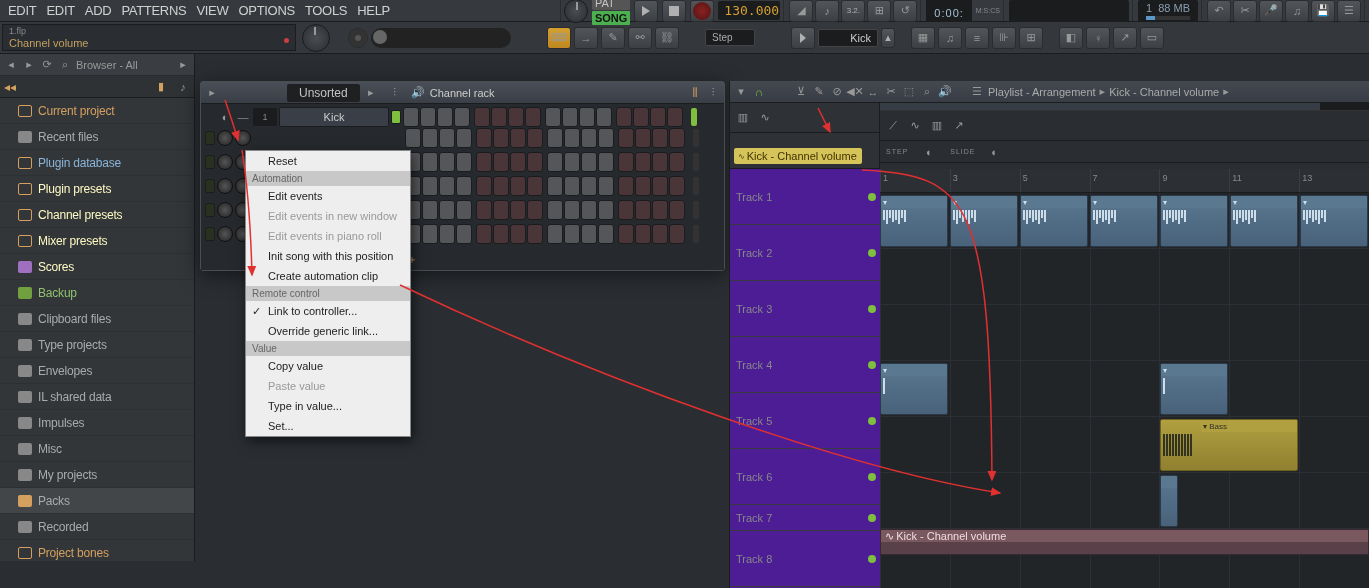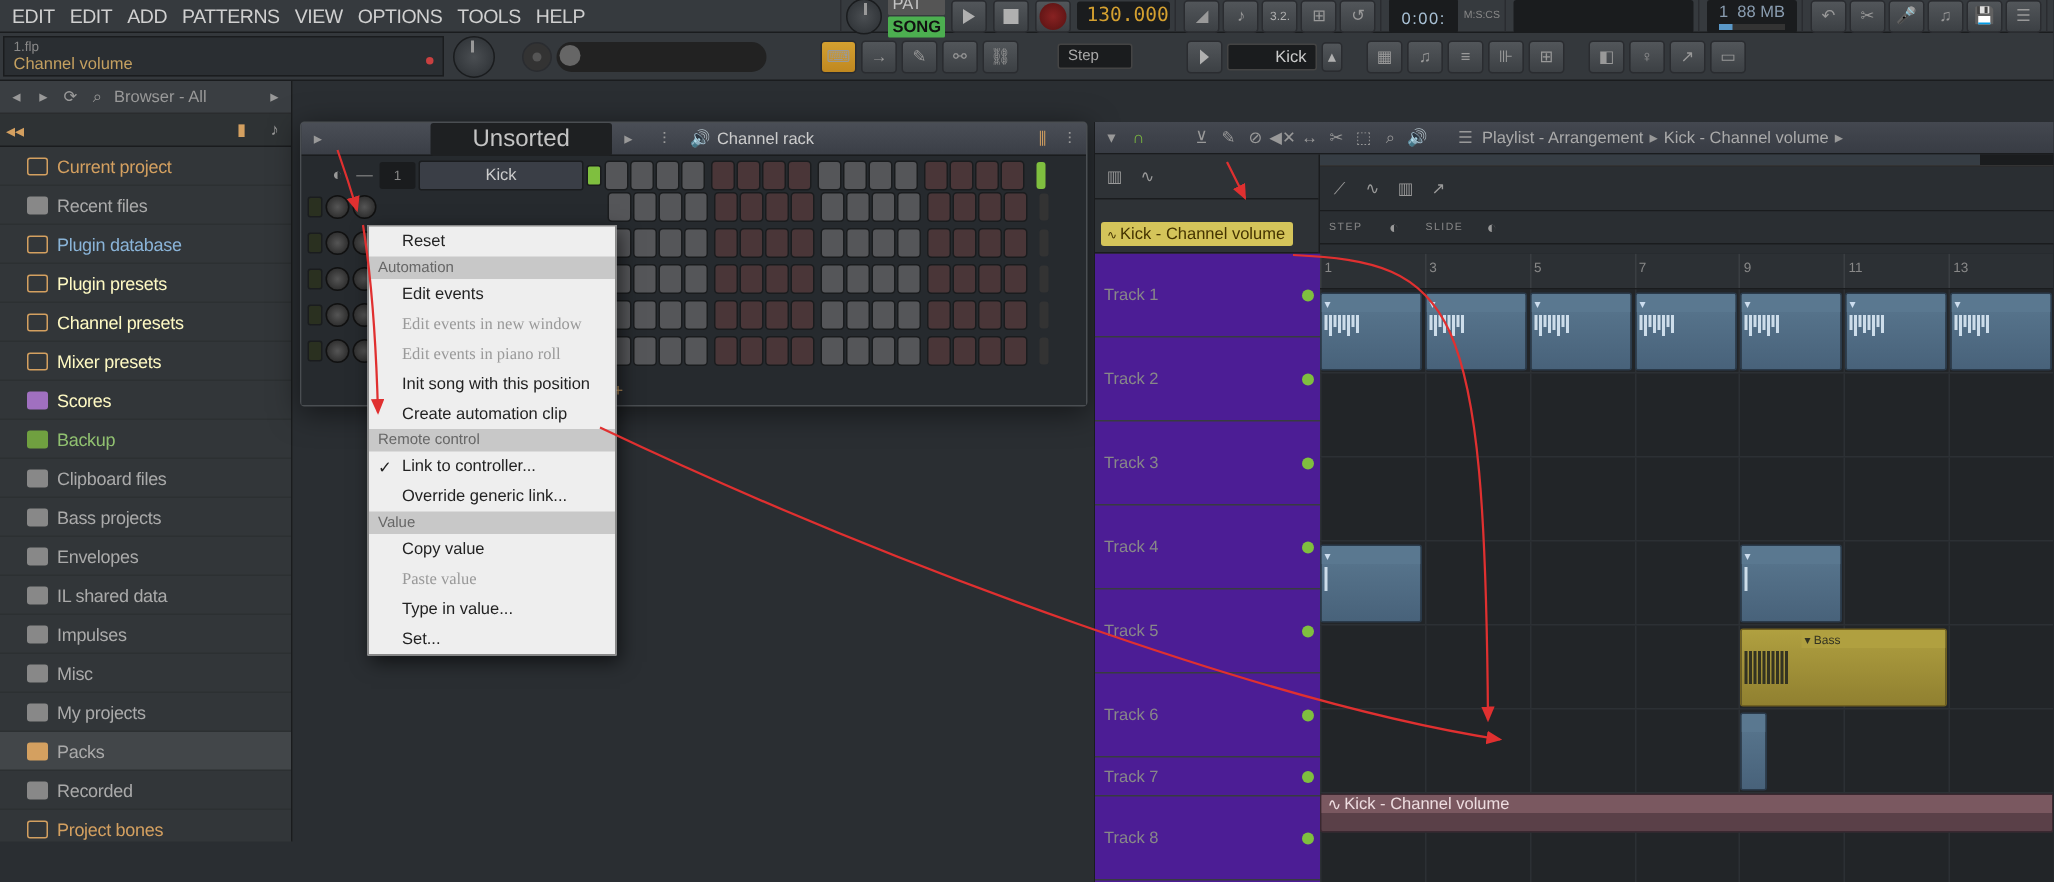--- a/index.html
+++ b/index.html
@@ -58,21 +58,21 @@
 .ic-music { background: #a070c0; }
 .c-orange { color: #d4a060; }
 .c-gray { color: #aaa; }
 .c-purple { color: #fef9c3; }
 .c-blue { color: #8ab4d8; }
 .c-green { color: #90c070; }
 
 
 .channel-rack { position: absolute; left: 200px; top: 81px; width: 525px; background: #2e3236; border: 1px solid #4a4e52; border-radius: 3px; box-shadow: 0 4px 20px rgba(0,0,0,0.5); }
 .cr-hdr { display: flex; align-items: center; height: 22px; background: linear-gradient(#4a4e56,#3a3e46); padding: 0 4px; gap: 4px; border-bottom: 1px solid #1a1c1e; }
-.cr-hdr .drop { background: #1e2022; padding: 2px 28px; font-size: 16px; border-radius: 2px; cursor: pointer; }
+.cr-hdr .drop { background: #1e2022; padding: 2px 12px; font-size: 12px; border-radius: 2px; cursor: pointer; }
 .cr-hdr .icon-speaker { color: #aaa; margin-left: 6px; }
 .cr-hdr .title { color: #ccc; font-weight: 500; }
 .cr-hdr .spacer { flex: 1; }
 .cr-body { padding: 4px; background: #262a2e; }
 .cr-header-row { display: flex; align-items: center; height: 18px; gap: 2px; }
 .cr-row { display: flex; align-items: center; height: 24px; gap: 2px; }
 .cr-led { width: 10px; height: 14px; background: #7fbf3f; border-radius: 2px; border: 1px solid #1a1c1e; }
 .cr-led.off { background: #2a3020; }
 .cr-pan, .cr-vol { width: 16px; height: 16px; border-radius: 50%; background: radial-gradient(#555,#222); border: 1px solid #111; }
 .cr-num { width: 24px; height: 18px; background: #1a1c1e; color: #888; font-size: 9px; display: flex; align-items: center; justify-content: center; border-radius: 2px; }
@@ -80,21 +80,21 @@
 .cr-steps { display: flex; gap: 0; }
 .step { width: 16px; height: 20px; background: #555659; border: 1px solid #1a1c1e; border-radius: 3px; margin-right: 1px; }
 .step.b { background: #4a3638; }
 .step.g4 { margin-right: 4px; }
 .cr-sel { width: 6px; height: 18px; background: #7fbf3f; border-radius: 2px; margin-left: 2px; }
 .cr-sel.off { background: #333; }
 
 
 .ctx-menu { position: absolute; left: 245px; top: 150px; width: 166px; background: #eeeeee; border: 1px solid #888; box-shadow: 2px 4px 12px rgba(0,0,0,0.6); z-index: 100; color: #222; font-size: 11px; }
 .ctx-item { padding: 4px 10px 4px 22px; cursor: pointer; position: relative; }
-.ctx-item.disabled { color: #999; cursor: default; font-family: Liberation Serif, serif; }
+.ctx-item.disabled { color: #999; cursor: default; }
 .ctx-section { background: #c8c8c8; color: #666; padding: 2px 6px; font-size: 10px; }
 .ctx-check::before { content: '✓'; position: absolute; left: 6px; }
 
 
 .playlist { position: absolute; right: 0; top: 81px; width: 640px; bottom: 0; background: #2a2e32; border-left: 1px solid #1a1c1e; display: flex; flex-direction: column; }
 .pl-hdr { display: flex; align-items: center; height: 22px; background: linear-gradient(#444850,#383c44); padding: 0 4px; gap: 4px; color: #999; font-size: 11px; border-bottom: 1px solid #1a1c1e; }
 .pl-hdr .path-seg { color: #aaa; cursor: pointer; }
 .pl-body { flex: 1; display: flex; overflow: hidden; }
 .pl-side { width: 150px; background: #2e3236; border-right: 1px solid #1a1c1e; display: flex; flex-direction: column; }
 .pl-preview { height: 36px; border-bottom: 1px solid #1a1c1e; padding: 4px; display: flex; align-items: flex-end; gap: 6px; }
@@ -334,21 +334,21 @@
         <div class="br-item">
           <span class="br-icon ic-folder-g"></span>
           <span class="lbl c-green">Backup</span>
         </div>
         <div class="br-item">
           <span class="br-icon ic-files"></span>
           <span class="lbl c-gray">Clipboard files</span>
         </div>
         <div class="br-item">
           <span class="br-icon ic-files"></span>
-          <span class="lbl c-gray">Bass projects</span>
+          <span class="lbl c-gray">Type projects</span>
         </div>
         <div class="br-item">
           <span class="br-icon ic-files"></span>
           <span class="lbl c-gray">Envelopes</span>
         </div>
         <div class="br-item">
           <span class="br-icon ic-files"></span>
           <span class="lbl c-gray">IL shared data</span>
         </div>
         <div class="br-item">

